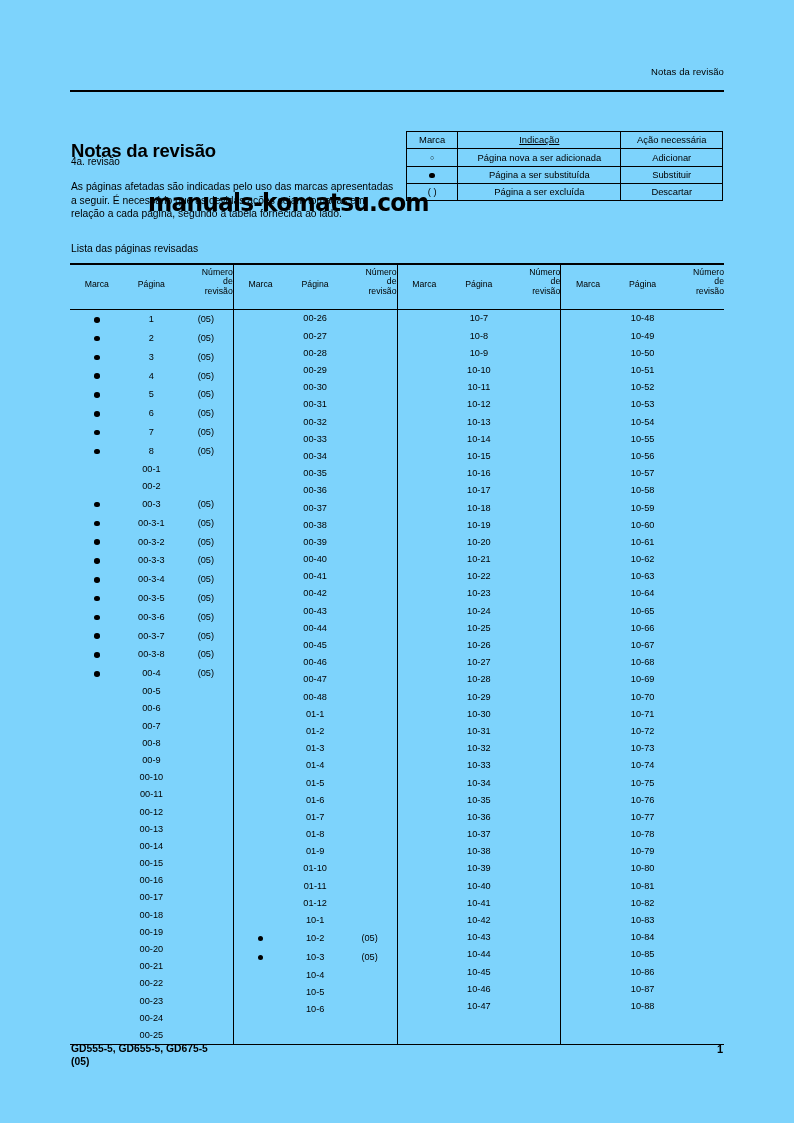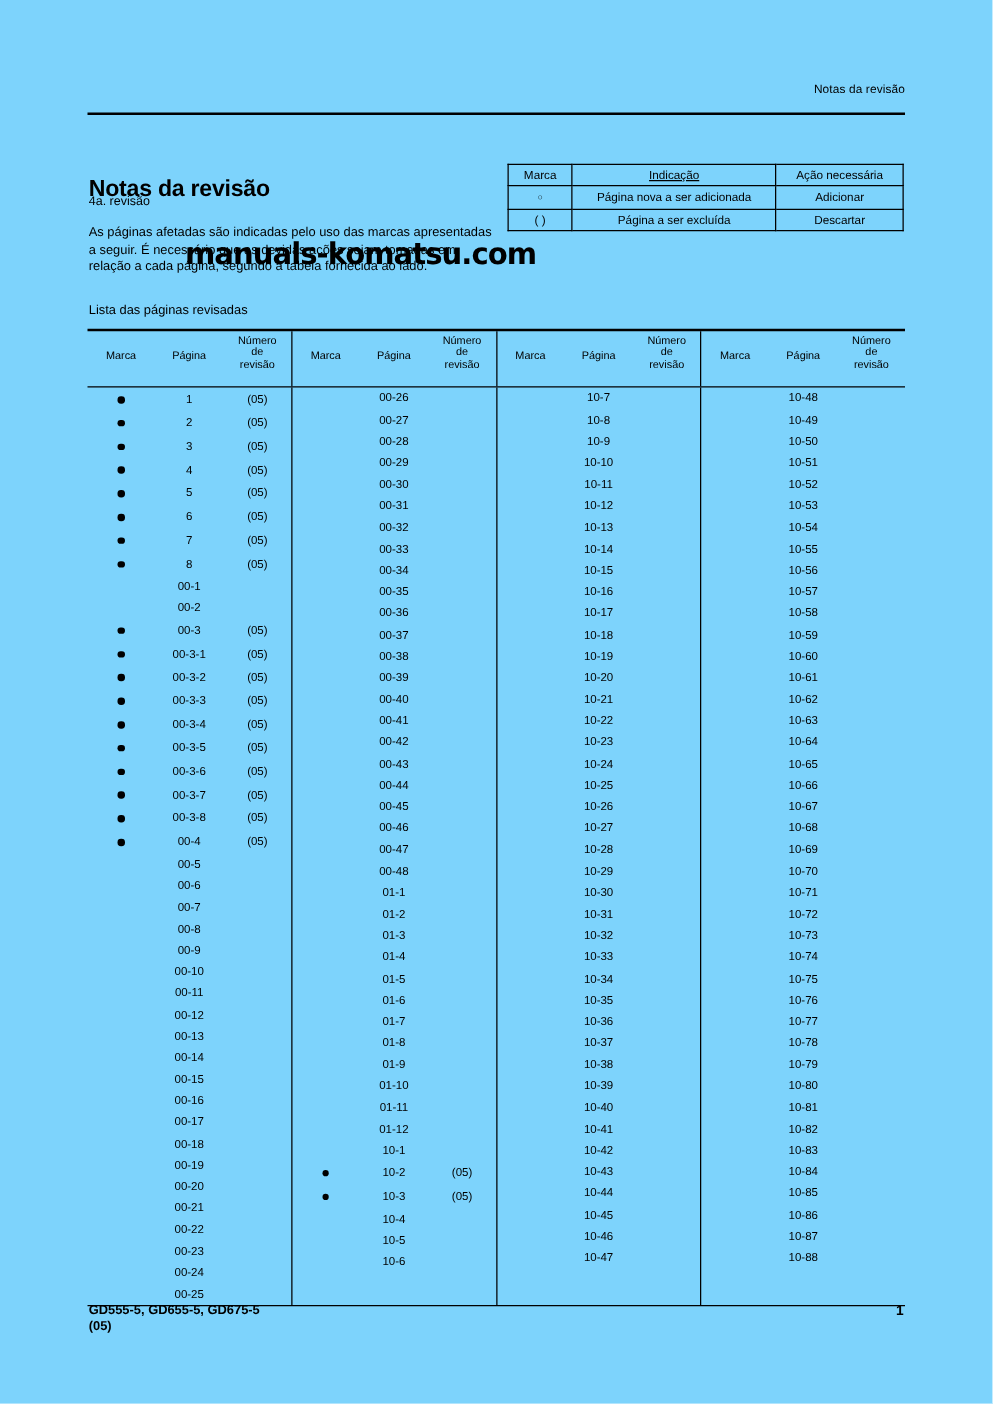--- a/index.html
+++ b/index.html
@@ -145,21 +145,21 @@
     align-items: flex-start;
     height: 44px;
     padding-top: 3px;
     box-sizing: border-box;
     font-size: 8.7px;
     line-height: 9.6px;
     text-align: center;
   }
   .colhead .h-mark { width: 33%; padding-top: 12px; }
   .colhead .h-page { width: 34%; padding-top: 12px; }
-  .colhead .h-rev  { width: 33%; }
+  .colhead .h-rev  { width: 33%; text-align: right; }
 
   .rowlist { padding: 0; margin: 0; }
   .row {
     display: flex;
     align-items: center;
     height: 17.2px;
     font-size: 9.2px;
     text-align: center;
   }
   .row.marked { height: 18.8px; }
@@ -219,20 +219,25 @@
         <th class="c-mark">Marca</th>
         <th class="c-ind">Indicação</th>
         <th class="c-act">Ação necessária</th>
       </tr>
     </thead>
     <tbody id="legend-body">
         <tr>
           <td><span class="sym-open"></span></td>
           <td>Página nova a ser adicionada</td>
           <td>Adicionar</td>
+        </tr>
+        <tr>
+          <td><span class="dot"></span></td>
+          <td>Página a ser substituída</td>
+          <td>Substituir</td>
         </tr>
         <tr>
           <td>( )</td>
           <td>Página a ser excluída</td>
           <td>Descartar</td>
         </tr>
       </tbody>
   </table>
 
   <div class="list-caption">Lista das páginas revisadas</div>

